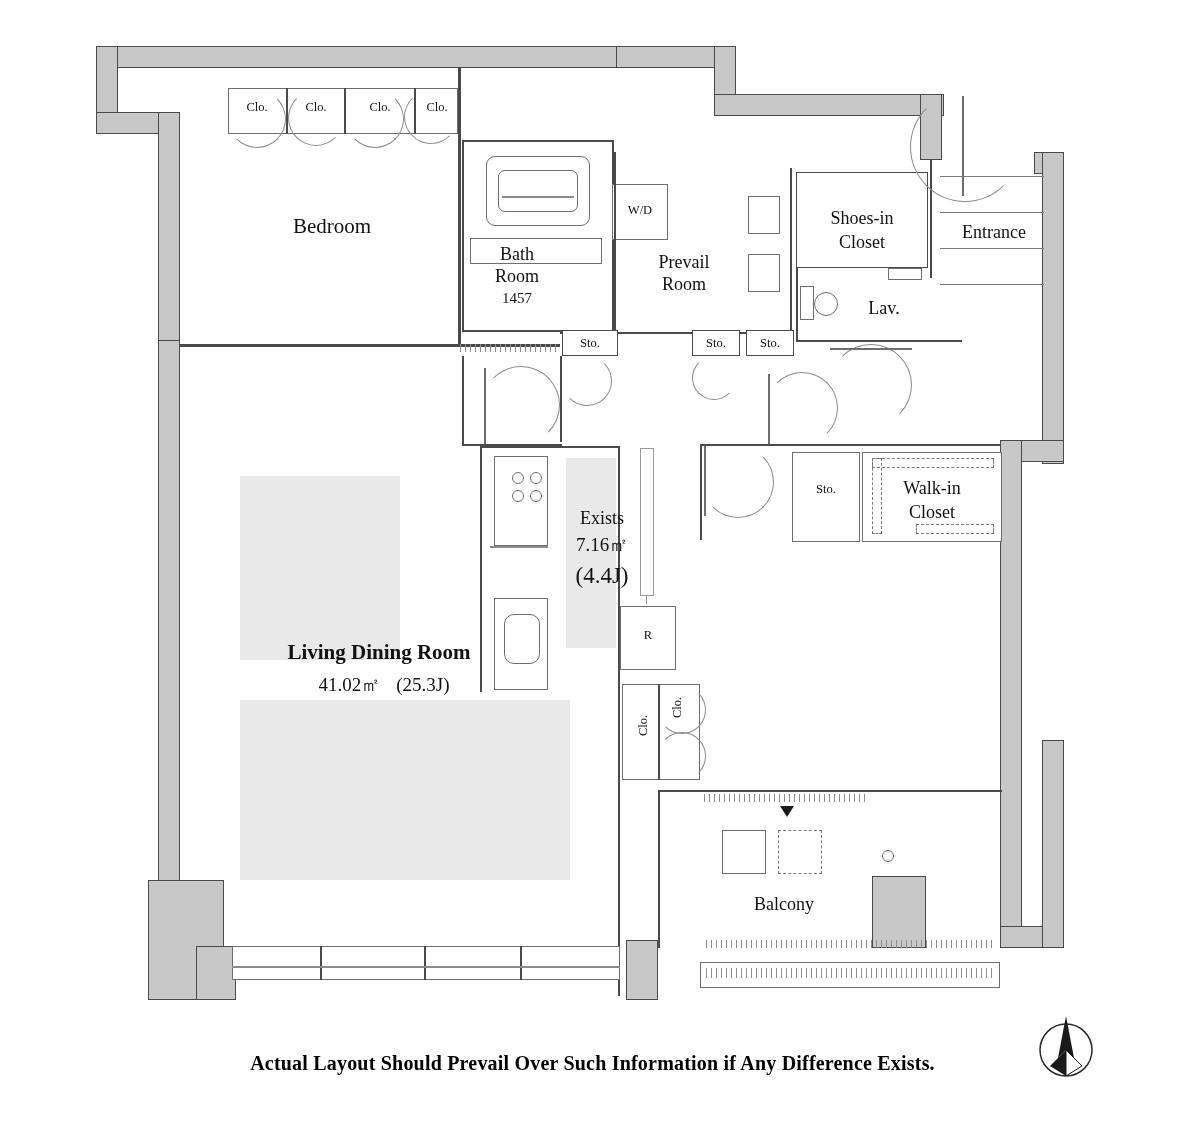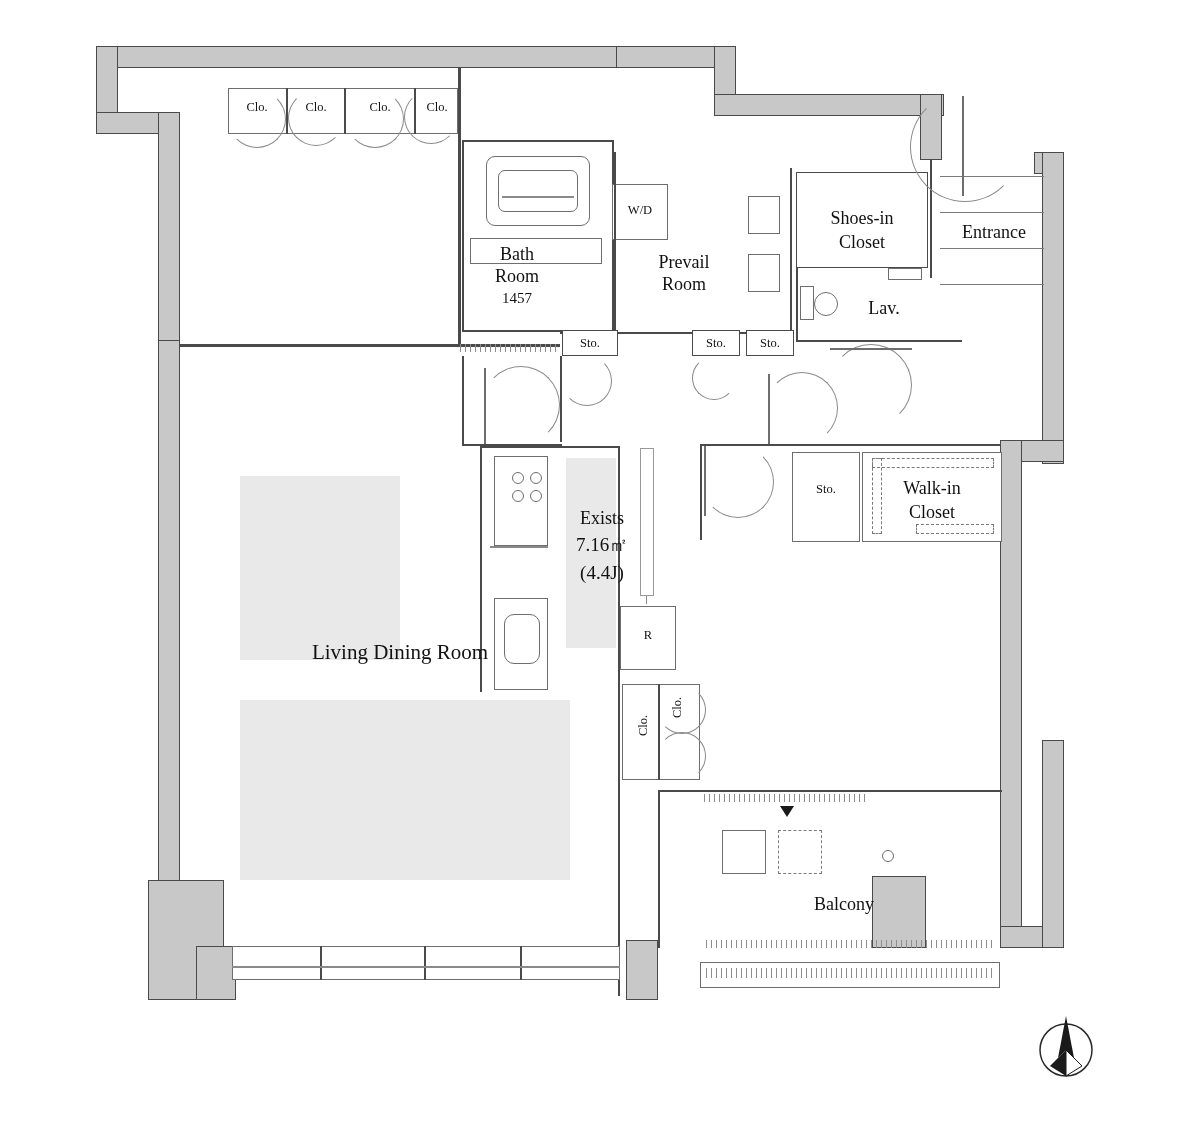--- a/index.html
+++ b/index.html
@@ -301,49 +301,55 @@
   <div class="hatch" style="left:706px; top:940px; width:290px; height:8px;"></div>
 
   <div class="hatchv" style="left:182px; top:344px; width:8px; height:0px;"></div>
   <div class="hatch" style="left:460px; top:344px; width:100px; height:8px;"></div>
 
   <div class="room-shade" style="left:240px; top:476px; width:80px; height:184px;"></div>
   <div class="room-shade" style="left:240px; top:700px; width:330px; height:180px;"></div>
   <div class="room-shade" style="left:320px; top:476px; width:80px; height:184px;"></div>
   <div class="room-shade" style="left:566px; top:458px; width:50px; height:190px;"></div>
 
+  <div class="label big" style="left:206px; top:214px; width:252px;">Bedroom</div>
 
   <div class="label mid" style="left:462px; top:244px; width:110px;">Bath</div>
   <div class="label mid" style="left:462px; top:266px; width:110px;">Room</div>
   <div class="label small" style="left:462px; top:290px; width:110px;">1457</div>
 
   <div class="label mid" style="left:612px; top:252px; width:144px;">Prevail</div>
   <div class="label mid" style="left:612px; top:274px; width:144px;">Room</div>
 
   <div class="label mid" style="left:798px; top:208px; width:128px;">Shoes-in</div>
   <div class="label mid" style="left:798px; top:232px; width:128px;">Closet</div>
 
   <div class="label mid" style="left:938px; top:222px; width:112px;">Entrance</div>
   <div class="label mid" style="left:844px; top:298px; width:80px;">Lav.</div>
 
   <div class="label mid" style="left:540px; top:508px; width:124px;">Exists</div>
   <div class="label" style="left:540px; top:534px; width:124px; font-size:19px;">7.16㎡</div>
-  <div class="label" style="left:540px; top:562px; width:124px; font-size:19px;">(4.4J)</div>
-
-  <div class="label big" style="left:202px; top:640px; width:396px;">Living Dining Room</div>
+  <div class="label" style="left:540px; top:562px; width:124px; font-size:23px;">(4.4J)</div>
+
+  <div class="label big" style="left:181px; top:640px; width:396px;font-weight:bold;">Living Dining Room</div>
+  <div class="label" style="left:186px; top:674px; width:396px;">
+    <span class="areaN">41.02㎡</span>
+    <span class="areaN" style="margin-left:12px;">(25.3J)</span>
+  </div>
 
   <div class="label mid" style="left:866px; top:478px; width:132px;">Walk-in</div>
   <div class="label mid" style="left:866px; top:502px; width:132px;">Closet</div>
 
 
-  <div class="label mid" style="left:694px; top:894px; width:180px;text-align:right;">Balcony</div>
+  <div class="label mid" style="left:694px; top:894px; width:180px;">Balcony</div>
 
   <div id="compass">
     <svg viewBox="0 0 68 68" width="68" height="68" aria-hidden="true">
       <circle cx="34" cy="38" r="26" fill="#ffffff" stroke="#2a2a2a" stroke-width="1.5"></circle>
       <polygon points="34,4 26,46 34,38" fill="#1a1a1a"></polygon>
       <polygon points="34,4 42,46 34,38" fill="#1a1a1a"></polygon>
       <polygon points="34,38 18,54 34,64" fill="#1a1a1a"></polygon>
       <polygon points="34,38 50,54 34,64" fill="#ffffff" stroke="#1a1a1a" stroke-width="1"></polygon>
     </svg>
   </div>
 
+  <div id="footer-note">Actual Layout Should Prevail Over Such Information if Any Difference Exists.</div>
 </div>
 
 </body></html>

